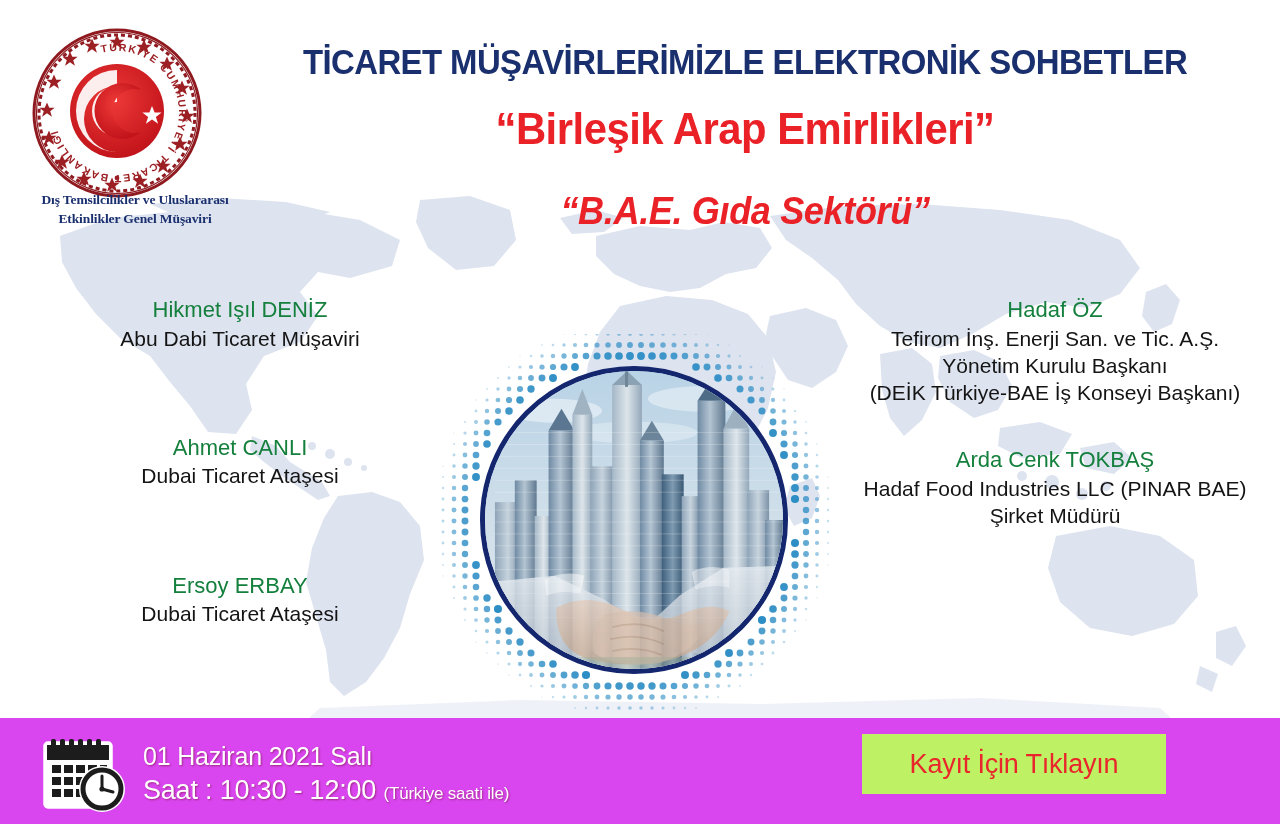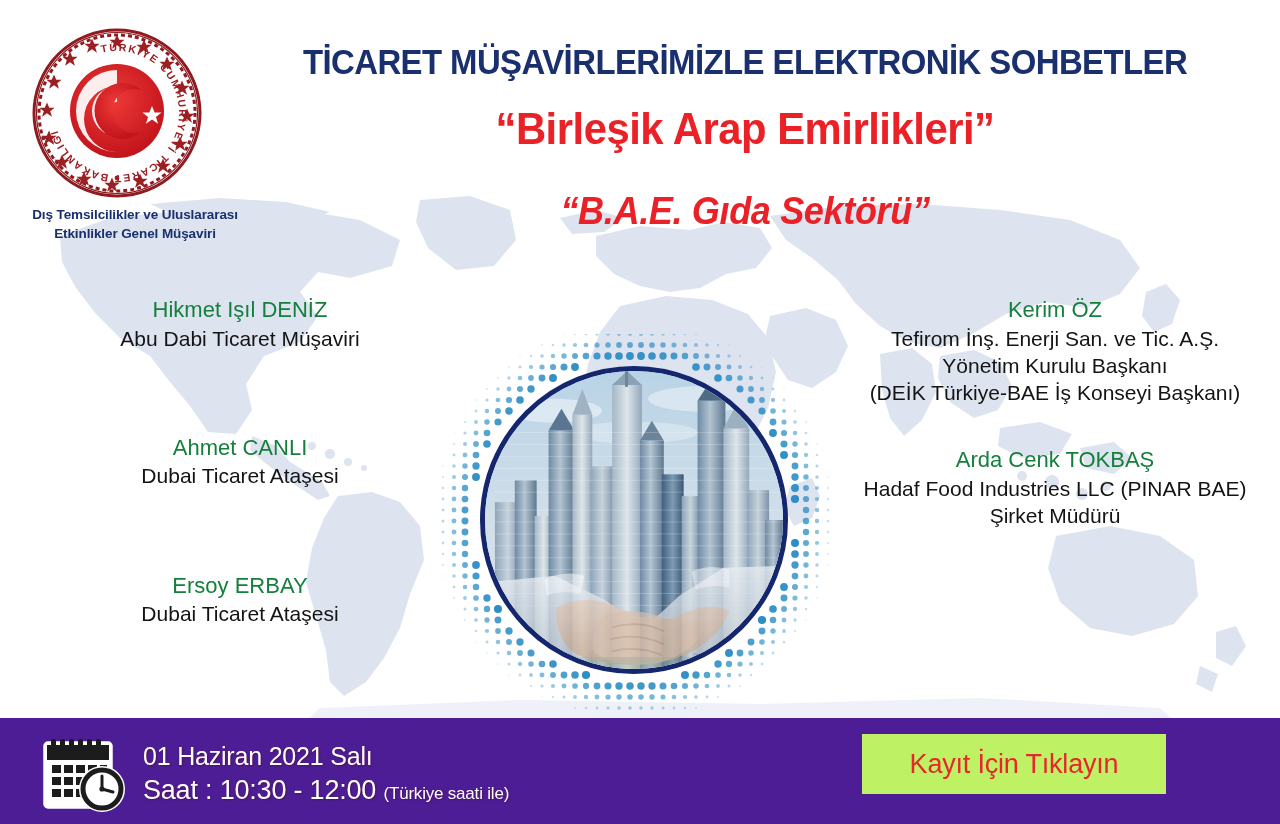--- a/index.html
+++ b/index.html
@@ -29,28 +29,29 @@
   
   #logo-wrap {
     position:absolute;
     left:22px; top:26px;
     width:190px; height:175px;
   }
   #logo-wrap svg { width:100%; height:100%; display:block; }
 
   #dept-text {
     position:absolute;
-    left:0px; top:205px;
+    left:0px; top:190px;
     width:270px;
     text-align:center;
     font-size:13.5px;
     font-weight:bold;
     line-height:1.42;
     color:#1a2f6e;
     letter-spacing:-0.1px;
+    font-family:Liberation Serif, serif;
   }
 
   
   #main-title {
     position:absolute;
     left:225px; top:42px;
     width:1040px;
     text-align:center;
     font-size:35px;
     font-weight:bold;
@@ -131,21 +132,21 @@
     overflow:hidden;
     background:#cfe0ef;
   }
   #photo-circle svg { width:100%; height:100%; display:block; }
 
   
   #footer-bar {
     position:absolute;
     left:0; bottom:0;
     width:1280px; height:106px;
-    background:#4c1d95;
+    background:#d946ef;
     margin-top:9px;
   }
   #cal-icon {
     position:absolute;
     left:38px; top:16px;
     width:96px; height:80px;
   }
   #cal-icon svg { width:100%; height:100%; display:block; }
 
   #date-block {
@@ -337,21 +338,21 @@
       <div class="sp-role">Dubai Ticaret Ataşesi</div>
     </div>
     <div class="speaker">
       <div class="sp-name">Ersoy ERBAY</div>
       <div class="sp-role">Dubai Ticaret Ataşesi</div>
     </div>
   </div>
 
   <div id="col-right" class="speaker-col">
     <div class="speaker">
-      <div class="sp-name">Kerim ÖZ</div>
+      <div class="sp-name">Hadaf ÖZ</div>
       <div class="sp-role">Tefirom İnş. Enerji San. ve Tic. A.Ş.</div>
       <div class="sp-role">Yönetim Kurulu Başkanı</div>
       <div class="sp-role">(DEİK Türkiye-BAE İş Konseyi Başkanı)</div>
     </div>
     <div class="speaker">
       <div class="sp-name">Arda Cenk TOKBAŞ</div>
       <div class="sp-role">Hadaf Food Industries LLC (PINAR BAE)</div>
       <div class="sp-role">Şirket Müdürü</div>
     </div>
   </div>

